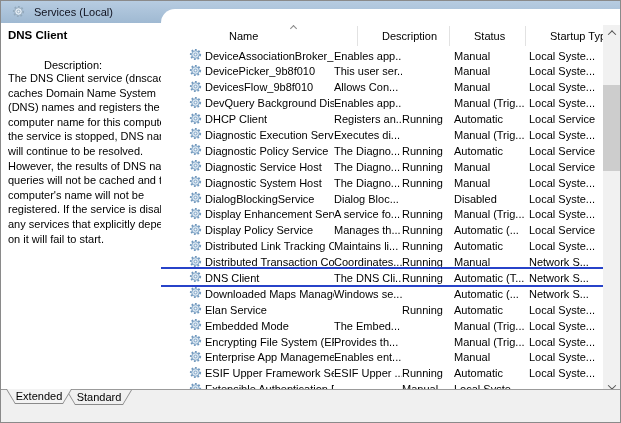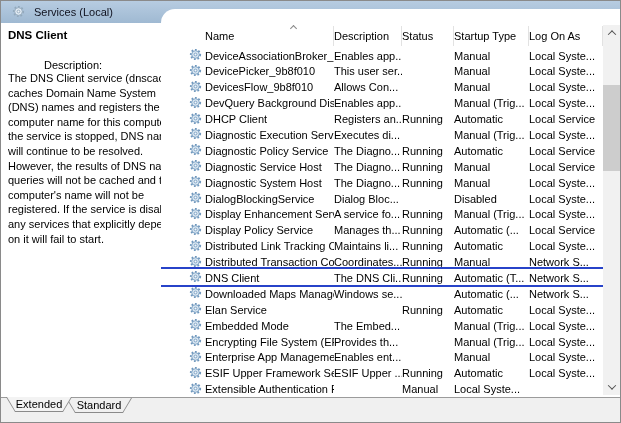--- a/index.html
+++ b/index.html
@@ -16,40 +16,40 @@
   
   .left-panel{position:absolute;left:0;top:22px;width:186px;bottom:27px;background:#fff;padding:6px 4px 0 7px;overflow:hidden;}
   .svc-title{font-weight:bold;font-size:11.5px;margin-bottom:18px;}
   .desc-label{margin-bottom:0;margin-left:36px;}
   .desc-text{line-height:14.6px;width:176px;}
 
   
   .list-panel{position:absolute;left:160px;top:8px;right:0;bottom:27px;background:#fff;border-top-left-radius:14px;}
   .list-body{position:absolute;left:0;right:17px;top:16px;bottom:0;overflow:hidden;}
   .grid{display:grid;grid-template-columns:16px 129px 68px 52px 75px 1fr;align-items:center;}
-  .header-row{position:relative;height:22px;padding-left:28px;}
+  .header-row{position:relative;height:22px;padding-left:28px;gap:24px;}
   .hcell{height:20px;line-height:20px;border-right:1px solid #e2e2e2;padding-right:4px;overflow:hidden;white-space:nowrap;}
   .hcell.icon-space{border-right:none;}
   .sort-caret{position:absolute;left:130px;top:1px;width:5px;height:5px;border:solid #8a8a8a;border-width:1px 0 0 1px;transform:rotate(45deg);}
   .row{height:15.9px;line-height:15.9px;padding-left:28px;background:#fff;}
   .cell{overflow:hidden;white-space:nowrap;padding-right:4px;}
   .row.selected{outline:2px solid var(--sel,#2743c9);outline-offset:0;position:relative;z-index:2;}
   .gear{width:13px;height:13px;margin-top:1px;}
 
   
   .scrollbar{position:absolute;top:16px;right:0;bottom:0;width:17px;background:var(--sbtrack,#f1f1f1);}
   .sb-btn{position:absolute;left:0;width:17px;height:16px;display:flex;align-items:center;justify-content:center;background:var(--sbtrack,#f1f1f1);}
   .sb-up{top:0;} .sb-down{bottom:0;}
   .chev{width:6px;height:6px;border:solid #505050;border-width:1px 0 0 1px;}
   .chev.up{transform:rotate(45deg) translate(1px,1px);}
   .chev.down{transform:rotate(225deg) translate(1px,1px);}
   .sb-thumb{position:absolute;left:0;width:17px;top:60px;height:86px;background:var(--sbthumb,#cdcdcd);}
 
   
-  .bottom-area{position:absolute;left:0;right:0;bottom:0;height:25px;background:#f0f0f0;border-top:1px solid #9b9b9b;}
+  .bottom-area{position:absolute;left:0;right:0;bottom:0;height:33px;background:#f0f0f0;border-top:1px solid #9b9b9b;}
   .tabbar{position:absolute;left:5px;top:0;height:15px;display:flex;}
   .tab{position:relative;height:15px;min-width:66px;margin-right:-6px;background:#8a8a8a;
     clip-path:polygon(0 0,100% 0,calc(100% - 9px) 100%,9px 100%);}
   .tab-in{position:absolute;left:1px;right:1px;top:0;bottom:1px;background:#f0f0f0;
     clip-path:polygon(0 0,100% 0,calc(100% - 8.3px) 100%,8.3px 100%);
     display:flex;align-items:center;justify-content:center;padding:0 12px;}
   .tab.active{top:-1px;z-index:3;}
   .tab.active .tab-in{top:0;background:#f3f3f3;}
 </style>
 </head>

